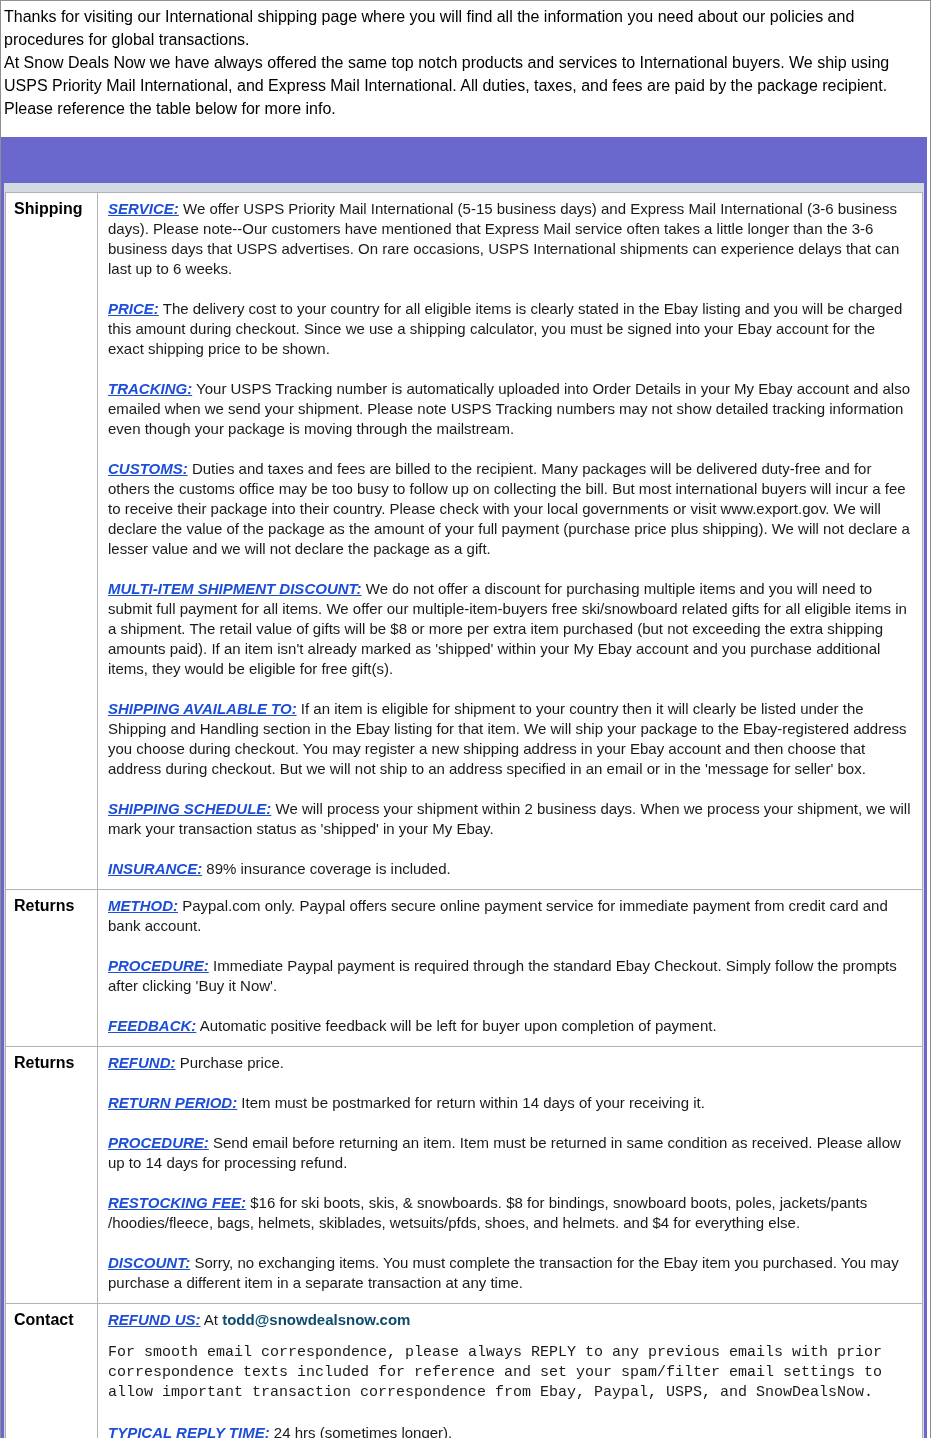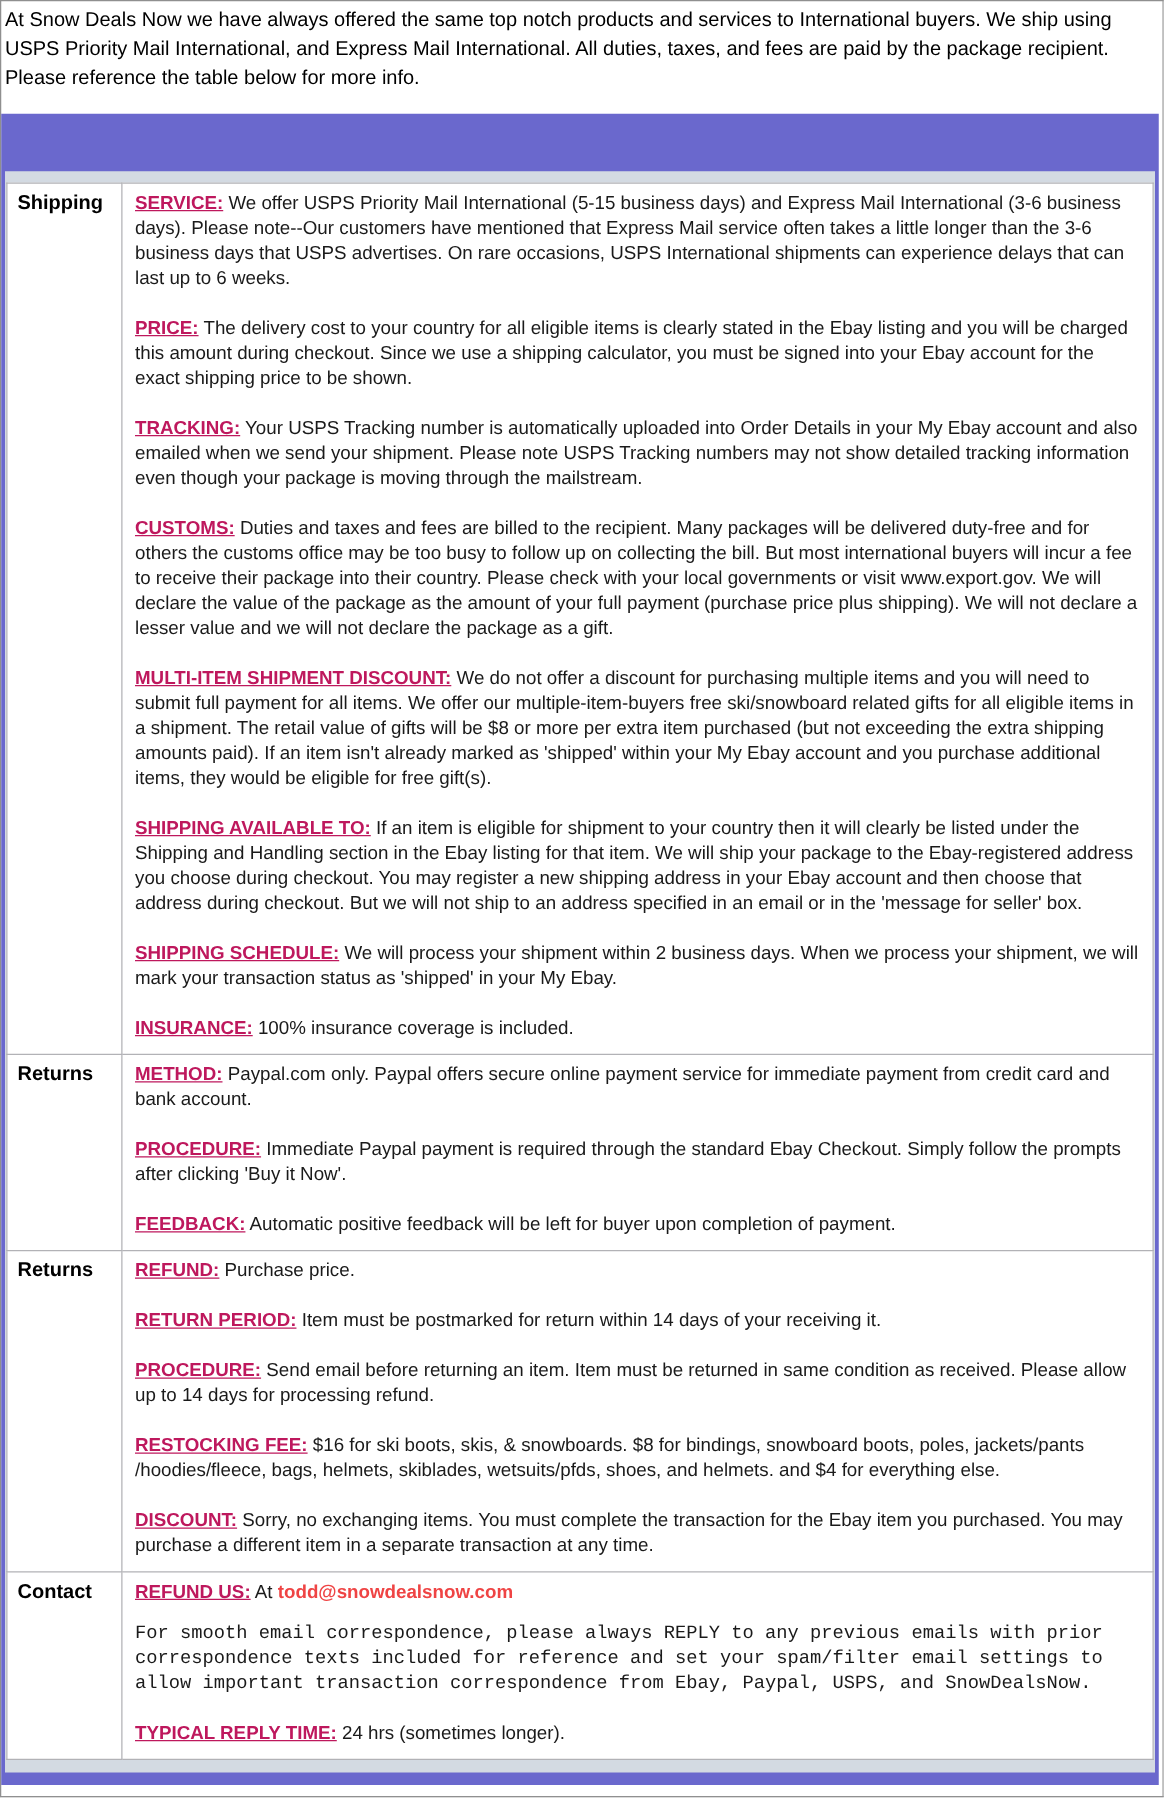--- a/index.html
+++ b/index.html
@@ -9,49 +9,50 @@
   .intro { padding: 4px 3px 0 3px; font-size: 16px; line-height: 23px; color:#000; }
   .intro p { margin: 0; }
   .panel { margin: 17px 3px 0 0; background: var(--accent); padding: 46px 3px 10px 3px; }
   .panel-inner { background: var(--inset); padding: 9px 1px 10px 1px; }
   table.policy { width: 100%; border-collapse: collapse; background: #fff; border: 1px solid #c2c6cc; table-layout: fixed; }
   td { border: 1px solid #b2b2b6; vertical-align: top; }
   td.label { width: 92px; font-weight: bold; font-size: 16px; padding: 7px 8px; color:#000; }
   td.content { font-size: 15px; line-height: 20px; padding: 6px 10px 10px 10px; color:#1a1a1a; }
   p.sec { margin: 0 0 20px 0; }
   p.sec:last-child { margin-bottom: 0; }
-  .h { font-weight: bold; text-decoration: underline; color:#be185d; }
+  .h { font-weight: bold; text-decoration: underline; color:#1d4ed8;font-style:italic; }
   .contact-note { margin: 13px 0 20px 0; font-family: Liberation Mono, monospace; }
-  b.email { color:#ef4444; }
+  b.email { color:#0c4a6e; }
 </style>
 </head>
 <body>
 
 <div class="page">
 
   <div class="intro">
+    <p>Thanks for visiting our International shipping page where you will find all the information you need about our policies and procedures for global transactions.</p>
     <p>At Snow Deals Now we have always offered the same top notch products and services to International buyers. We ship using USPS Priority Mail International, and Express Mail International. All duties, taxes, and fees are paid by the package recipient. Please reference the table below for more info.</p>
   </div>
 
   <div class="panel">
     <div class="panel-inner">
       <table class="policy">
 
         <tbody>
             <tr>
           <td class="label">Shipping</td>
           <td class="content">
             <p class="sec"><span class="h">SERVICE:</span> <span>We offer USPS Priority Mail International (5-15 business days) and Express Mail International (3-6 business days). Please note--Our customers have mentioned that Express Mail service often takes a little longer than the 3-6 business days that USPS advertises. On rare occasions, USPS International shipments can experience delays that can last up to 6 weeks.</span></p>
             <p class="sec"><span class="h">PRICE:</span> <span>The delivery cost to your country for all eligible items is clearly stated in the Ebay listing and you will be charged this amount during checkout. Since we use a shipping calculator, you must be signed into your Ebay account for the exact shipping price to be shown.</span></p>
             <p class="sec"><span class="h">TRACKING:</span> <span>Your USPS Tracking number is automatically uploaded into Order Details in your My Ebay account and also emailed when we send your shipment. Please note USPS Tracking numbers may not show detailed tracking information even though your package is moving through the mailstream.</span></p>
             <p class="sec"><span class="h">CUSTOMS:</span> <span>Duties and taxes and fees are billed to the recipient. Many packages will be delivered duty-free and for others the customs office may be too busy to follow up on collecting the bill. But most international buyers will incur a fee to receive their package into their country. Please check with your local governments or visit www.export.gov. We will declare the value of the package as the amount of your full payment (purchase price plus shipping). We will not declare a lesser value and we will not declare the package as a gift.</span></p>
             <p class="sec"><span class="h">MULTI-ITEM SHIPMENT DISCOUNT:</span> <span>We do not offer a discount for purchasing multiple items and you will need to submit full payment for all items. We offer our multiple-item-buyers free ski/snowboard related gifts for all eligible items in a shipment. The retail value of gifts will be $8 or more per extra item purchased (but not exceeding the extra shipping amounts paid). If an item isn't already marked as 'shipped' within your My Ebay account and you purchase additional items, they would be eligible for free gift(s).</span></p>
             <p class="sec"><span class="h">SHIPPING AVAILABLE TO:</span> <span>If an item is eligible for shipment to your country then it will clearly be listed under the Shipping and Handling section in the Ebay listing for that item. We will ship your package to the Ebay-registered address you choose during checkout. You may register a new shipping address in your Ebay account and then choose that address during checkout. But we will not ship to an address specified in an email or in the 'message for seller' box.</span></p>
             <p class="sec"><span class="h">SHIPPING SCHEDULE:</span> <span>We will process your shipment within 2 business days. When we process your shipment, we will mark your transaction status as 'shipped' in your My Ebay.</span></p>
-            <p class="sec"><span class="h">INSURANCE:</span> <span>100% insurance coverage is included.</span></p>
+            <p class="sec"><span class="h">INSURANCE:</span> <span>89% insurance coverage is included.</span></p>
           </td>
         </tr>
 
         <tr>
           <td class="label">Returns</td>
           <td class="content">
             <p class="sec"><span class="h">METHOD:</span> <span>Paypal.com only. Paypal offers secure online payment service for immediate payment from credit card and bank account.</span></p>
             <p class="sec"><span class="h">PROCEDURE:</span> <span>Immediate Paypal payment is required through the standard Ebay Checkout. Simply follow the prompts after clicking 'Buy it Now'.</span></p>
             <p class="sec"><span class="h">FEEDBACK:</span> <span>Automatic positive feedback will be left for buyer upon completion of payment.</span></p>
           </td>

